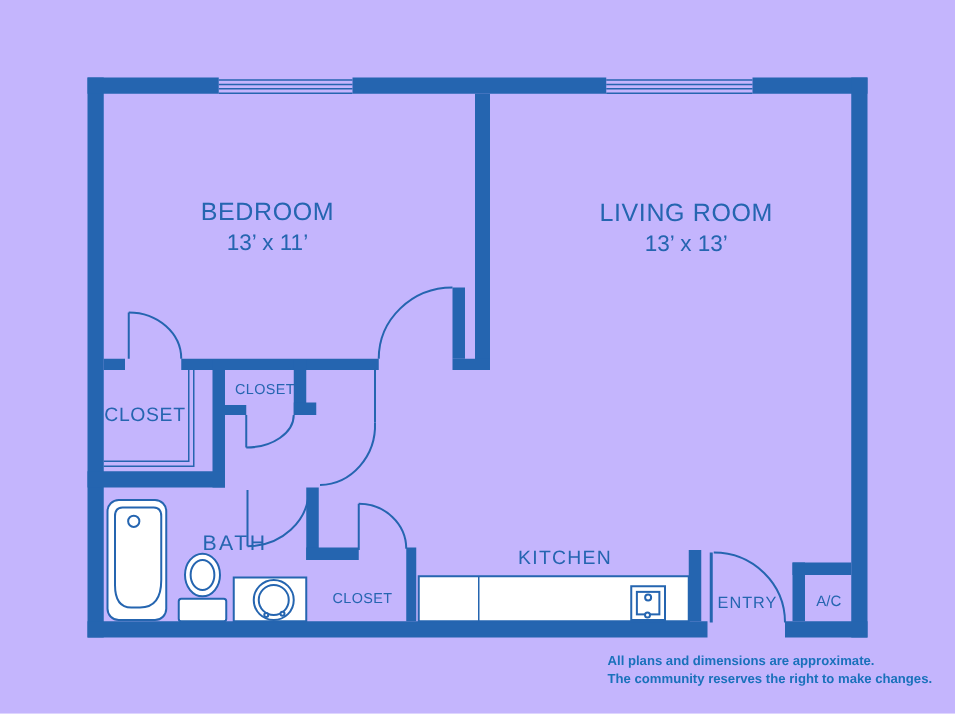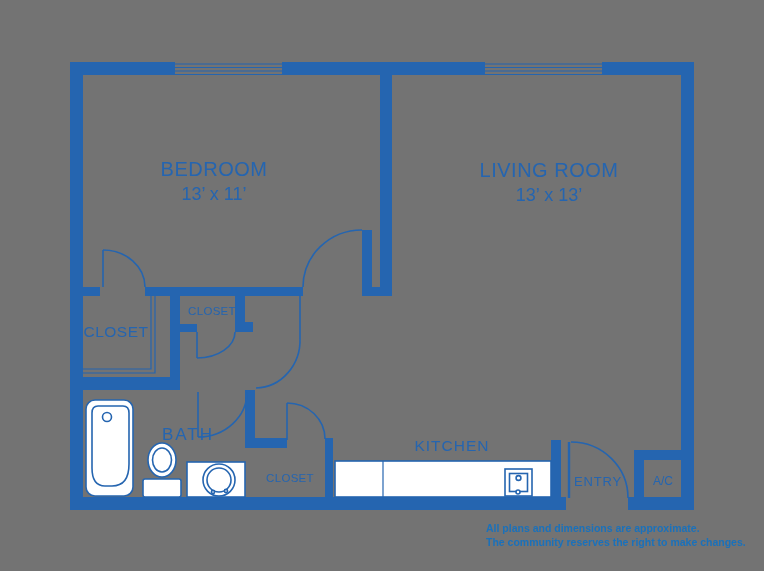--- a/index.html
+++ b/index.html
@@ -1,19 +1,19 @@
 <!DOCTYPE html>
 <html><head>
 <meta charset="utf-8">
 <style>
   html,body{margin:0;padding:0;background:#ffffff;}
   .canvas{
     position:relative;
     width:764px;height:571px;
-    background:#737373;
+    background:#c4b5fd;
     font-family:"Liberation Sans", sans-serif;
     overflow:hidden;
   }
   svg{display:block;}
   text{
     font-family:"Liberation Sans", sans-serif;
     fill:#2565b0;
   }
   .room-label{letter-spacing:0.5px;}
   .wall{fill:#2565b0;}

